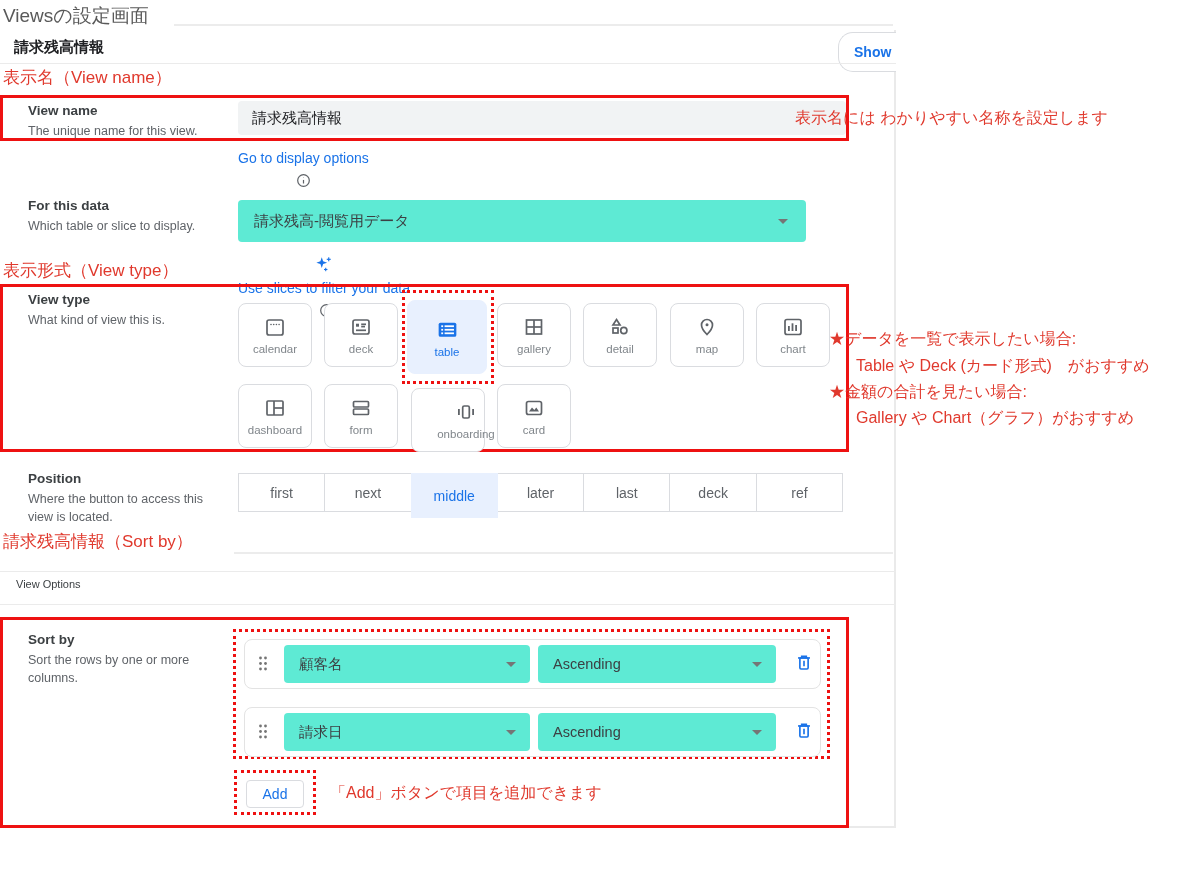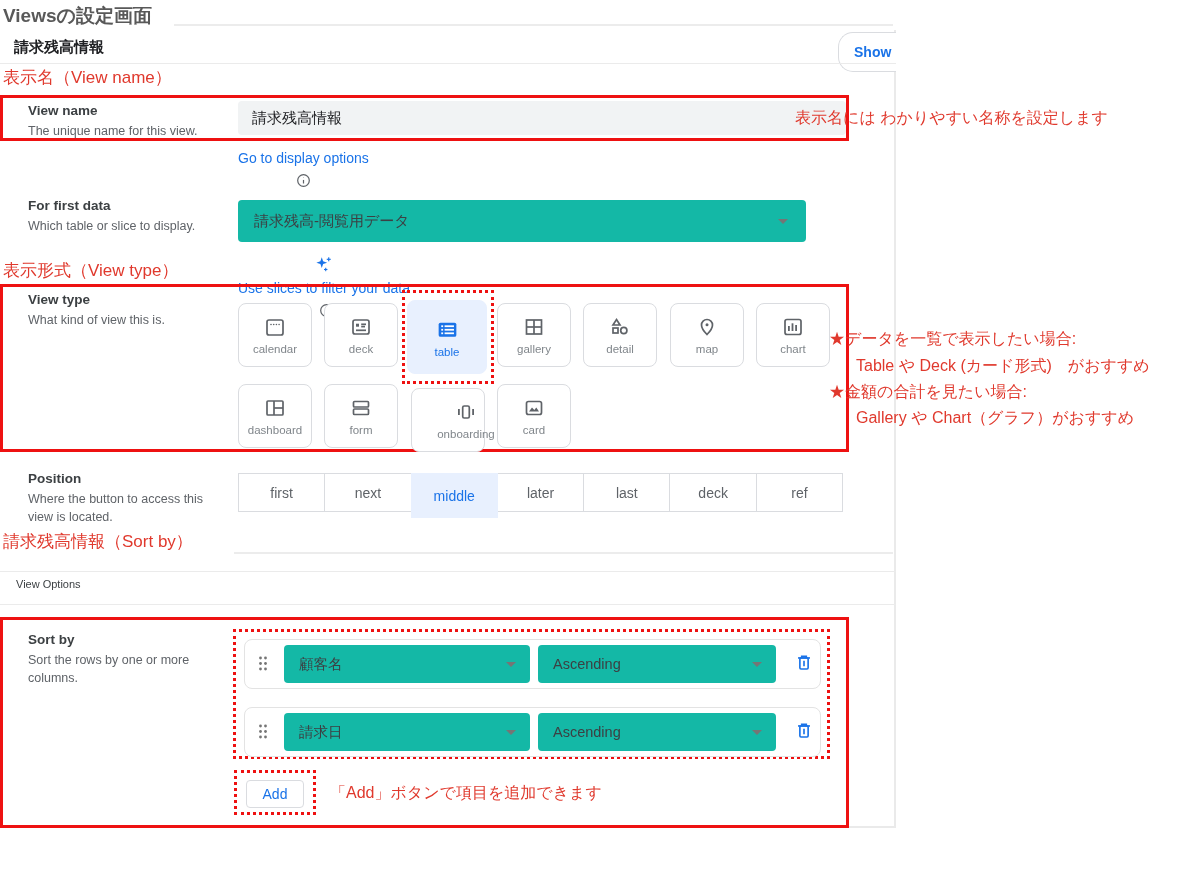--- a/index.html
+++ b/index.html
@@ -6,21 +6,21 @@
   html,body { width:1200px; height:880px; background:#ffffff;
     font-family:"Liberation Sans", sans-serif; position:relative; overflow:hidden; }
   .abs { position:absolute; }
   .hline { position:absolute; height:2px; background:#ececec; }
   .thin { height:1px; background:#ebebeb; }
   .lbl { font-size:13.5px; font-weight:bold; color:#3c4043; }
   .dsc { font-size:12.5px; color:#5f6368; line-height:1.45; }
   .redbox { position:absolute; border:3px solid #ee1111; }
   .reddot { position:absolute; border:3px dotted #ee1111; }
   .field { background:#f1f3f4; border:none; border-radius:4px; color:#202124; }
-  .sel { background:#14b8a6; border-radius:4px; display:flex; align-items:center;
+  .sel { background:#5eead4; border-radius:4px; display:flex; align-items:center;
          justify-content:space-between; color:#3c4043; cursor:pointer; }
   .caret { width:0; height:0; border-left:5px solid transparent;
            border-right:5px solid transparent; border-top:5.5px solid #757575; flex:none; }
   .bluelink { color:#1a73e8; font-size:14px; display:flex; align-items:center; gap:7px; cursor:pointer;flex-direction:column; }
   .vt-btn { position:absolute; width:74px; height:64px; background:#fff;
             border:1px solid #dadce0; border-radius:8px; display:flex; flex-direction:column;
             align-items:center; justify-content:center; gap:4px; cursor:pointer; }
   .vt-btn .vt-lab { font-size:11.5px; color:#80868b; }
   .vt-btn.sel-vt { background:#e8f0fe; border-color:#e8f0fe; width:80px; height:74px; }
   .vt-btn.sel-vt .vt-lab { color:#1a73e8; }
@@ -33,21 +33,21 @@
   .sort-card { position:absolute; width:577px; height:50px; background:#fff;
                border:1px solid #e3e3e3; border-radius:8px; }
   .trash-btn { position:absolute; width:26px; height:26px; display:flex; align-items:center;
                justify-content:center; cursor:pointer; background:none; border:none; }
   .ann { position:absolute; font-size:16px; color:#e0392d; white-space:nowrap; }
   .ann-h { position:absolute; font-size:17px; color:#e0392d; white-space:nowrap; }
 </style>
 </head>
 <body>
 
-<div class="abs" style="left:3px;top:3px;font-size:19px;font-weight:bold;color:#595959;text-align:right;">Viewsの設定画面</div>
+<div class="abs" style="left:3px;top:3px;font-size:19px;font-weight:normal;color:#595959;text-align:right;">Viewsの設定画面</div>
 <div class="hline" style="left:174px;top:24px;width:719px;"></div>
 
 <div class="abs" style="left:0;top:30px;width:896px;height:798px;background:#fff;border-right:2px solid #eaeaea;border-bottom:2px solid #eaeaea;"></div>
 
 <div class="abs" style="left:14px;top:38px;font-size:15px;font-weight:bold;color:#202124;">請求残高情報</div>
 <button class="abs" style="left:838px;top:32px;width:58px;height:40px;background:#fff;border:1px solid #dadce0;border-right:none;border-radius:15px 0 0 15px;display:flex;align-items:center;padding-left:15px;cursor:pointer;">
   <span style="color:#1a73e8;font-size:14px;font-weight:bold;">Show</span>
 </button>
 <div class="hline thin" style="left:0;top:63px;width:896px;"></div>
 
@@ -61,21 +61,21 @@
 
 <div class="abs bluelink" style="left:238px;top:150px;">
   <span>Go to display options</span>
   <svg width="15" height="15" viewBox="0 0 16 16" fill="none" stroke="#5f6368" stroke-width="1.3">
     <circle cx="8" cy="8" r="6.2"></circle>
       <line x1="8" y1="7.4" x2="8" y2="11.2"></line>
       <circle cx="8" cy="5" r="0.4" fill="#5f6368" stroke="none"></circle>
   </svg>
 </div>
 
-<div class="abs lbl" style="left:28px;top:198px;">For first data</div>
+<div class="abs lbl" style="left:28px;top:198px;">For this data</div>
 <div class="abs dsc" style="left:28px;top:217px;">Which table or slice to display.</div>
 <div class="abs sel" style="left:238px;top:200px;width:568px;height:42px;padding:0 18px 0 16px;font-size:15px;">
   <span>請求残高-閲覧用データ</span>
   <span class="caret"></span>
 </div>
 
 <div class="abs bluelink" style="left:238px;top:255px;">
   <svg width="18" height="18" viewBox="0 0 20 20" fill="#1a73e8">
     <path d="M7.5 2.5 L9 7 L13.5 8.5 L9 10 L7.5 14.5 L6 10 L1.5 8.5 L6 7 Z"></path>
     <rect x="14.6" y="2.6" width="1.3" height="4.4"></rect>

